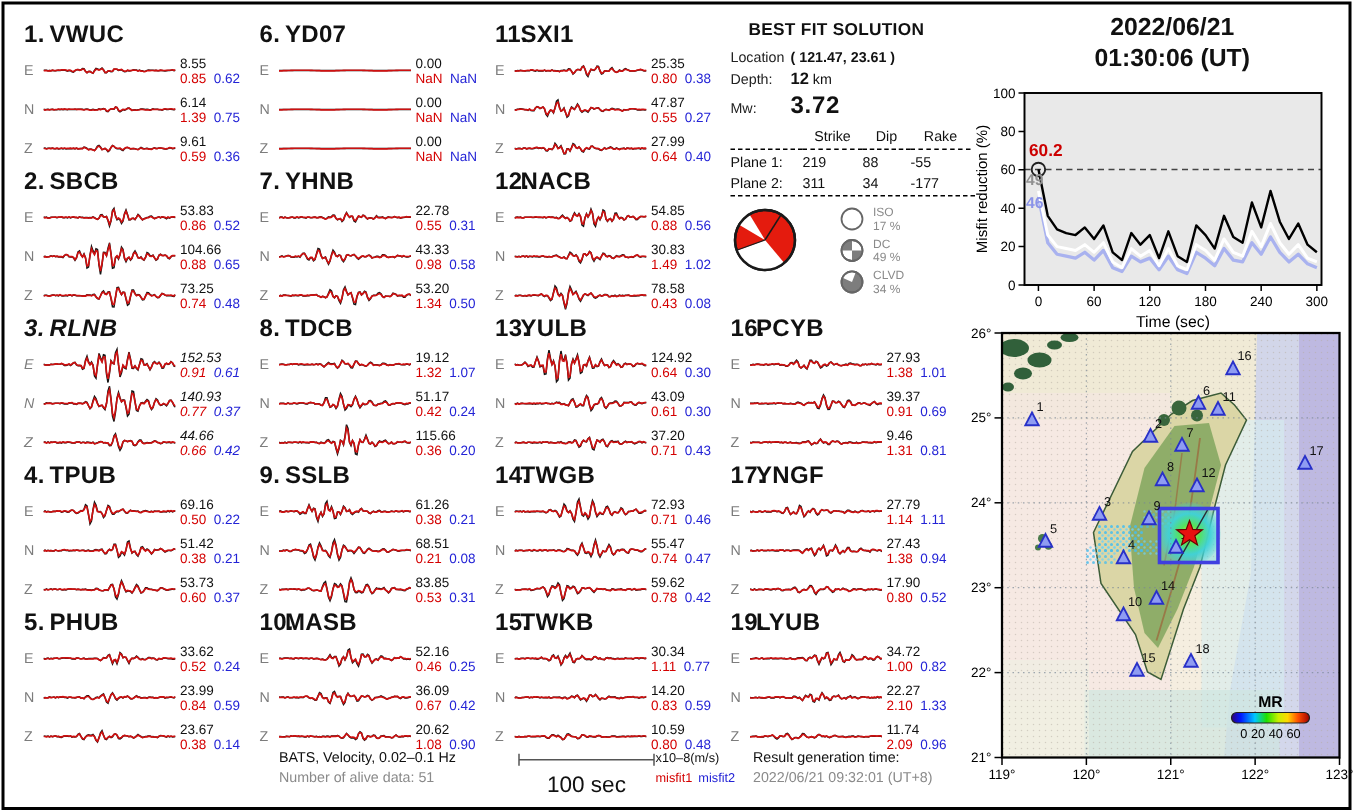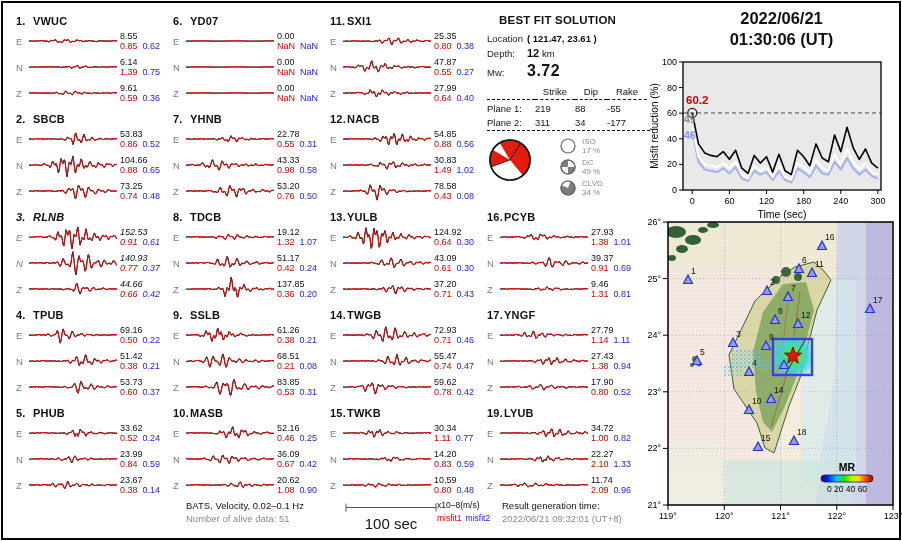--- a/index.html
+++ b/index.html
@@ -1,21 +1,21 @@
 <!DOCTYPE html>
 <html><head>
 <meta charset="utf-8">
 <style>
   html,body{margin:0;padding:0;background:#fff;}
   .page{position:relative;width:902px;height:541px;background:#fff;overflow:hidden;
         font-family:"Liberation Sans",sans-serif;color:#111;}
   .frame{position:absolute;inset:1px;border:2px solid #000;pointer-events:none;}
   
   .sta{position:absolute;width:152px;}
-  .sta-h{font-size:11px;font-weight:bold;letter-spacing:.2px;margin-bottom:1px;}
+  .sta-h{font-size:16px;font-weight:bold;letter-spacing:.2px;margin-bottom:1px;}
   .sta-h .no{display:inline-block;width:17px;}
   .ch{display:flex;align-items:center;height:26px;}
   .ch-l{width:13px;font-size:9.5px;color:#7c7c7c;}
   .vals{margin-left:3px;width:48px;font-size:9px;line-height:10px;white-space:nowrap;}
   .vals .amp{color:#111;}
   .m1{color:#d40000;margin-right:5px;}
   .m2{color:#2323d6;}
   
   .bf{position:absolute;left:487px;top:14px;width:163px;font-size:9.5px;}
   .bf h2{margin:0 0 7px 12px;font-size:11.5px;letter-spacing:.2px;}
@@ -294,21 +294,21 @@
           </div>
         </div>
         <div class="ch">
           <span class="ch-l">Z</span>
           <svg width="88" height="26">
             <path d="M0,13.3L1,12.9L2,13.3L3,12.7L4,12.7L5,12.9L6,13.0L7,13.2L8,13.4L9,12.9L10,13.1L11,12.8L12,13.1L13,13.2L14,12.8L15,12.8L16,13.3L17,13.4L18,13.4L19,13.0L20,13.2L21,12.8L22,12.7L23,12.6L24,12.5L25,12.4L26,13.3L27,13.6L28,14.2L29,13.5L30,13.8L31,14.5L32,13.9L33,11.6L34,9.2L35,10.0L36,13.5L37,14.5L38,13.2L39,13.7L40,16.5L41,18.2L42,15.0L43,9.1L44,7.3L45,10.2L46,12.6L47,11.7L48,11.1L49,14.7L50,18.8L51,19.1L52,13.8L53,10.9L54,10.6L55,12.6L56,11.6L57,10.2L58,10.7L59,14.3L60,16.3L61,15.2L62,13.4L63,12.8L64,12.9L65,12.6L66,11.5L67,11.1L68,11.8L69,13.6L70,14.3L71,13.4L72,13.5L73,13.5L74,13.7L75,13.0L76,11.4L77,11.8L78,12.3L79,13.4L80,13.0L81,13.1L82,13.1L83,14.1L84,14.1L85,12.9L86,12.3L87,12.2L88,13.2" fill="none" stroke="#151515" stroke-width="1"></path>
             <path d="M0,13.5L1,13.1L2,13.4L3,12.9L4,12.8L5,13.0L6,13.0L7,13.1L8,13.3L9,12.8L10,12.9L11,12.7L12,12.8L13,12.9L14,12.6L15,12.6L16,13.0L17,13.1L18,13.1L19,12.8L20,13.0L21,12.7L22,12.7L23,12.7L24,12.6L25,12.5L26,13.4L27,13.6L28,14.2L29,13.6L30,13.9L31,14.4L32,14.0L33,12.1L34,10.2L35,10.8L36,13.6L37,14.4L38,13.3L39,13.6L40,15.8L41,17.2L42,14.6L43,9.8L44,8.3L45,10.6L46,12.5L47,11.7L48,11.2L49,14.1L50,17.4L51,17.6L52,13.4L53,11.1L54,10.9L55,12.5L56,11.8L57,10.7L58,11.1L59,14.1L60,15.7L61,14.8L62,13.5L63,13.0L64,13.1L65,12.9L66,12.1L67,11.7L68,12.3L69,13.7L70,14.2L71,13.5L72,13.5L73,13.5L74,13.7L75,13.1L76,11.8L77,12.0L78,12.3L79,13.2L80,12.9L81,12.9L82,12.8L83,13.6L84,13.6L85,12.6L86,12.2L87,12.1L88,12.9" fill="none" stroke="#cf1010" stroke-width="1.1"></path>
           </svg>
           <div class="vals">
             <div class="amp">53.20</div>
-            <div><span class="m1">0.76</span><span class="m2">0.50</span></div>
+            <div><span class="m1">1.34</span><span class="m2">0.50</span></div>
           </div>
         </div>
       </div>
       <div class="sta" style="left: 173px; top: 211px;">
         <div class="sta-h"><span class="no">8.</span><span>TDCB</span></div>
         <div class="ch">
           <span class="ch-l">E</span>
           <svg width="88" height="26">
             <path d="M0,13.1L1,12.8L2,12.7L3,12.8L4,13.1L5,13.1L6,13.0L7,13.0L8,12.6L9,13.0L10,12.7L11,12.7L12,12.7L13,13.3L14,13.0L15,12.8L16,13.1L17,13.3L18,13.1L19,13.0L20,13.2L21,13.2L22,12.9L23,13.2L24,13.0L25,12.6L26,13.1L27,12.5L28,12.8L29,13.8L30,14.6L31,13.5L32,12.6L33,11.7L34,12.4L35,12.5L36,12.5L37,12.3L38,14.4L39,15.5L40,14.6L41,12.5L42,10.1L43,11.0L44,12.6L45,12.7L46,12.4L47,13.5L48,15.2L49,15.3L50,12.9L51,10.7L52,10.8L53,12.6L54,13.6L55,13.1L56,13.4L57,13.9L58,14.2L59,13.5L60,12.2L61,11.5L62,12.1L63,13.4L64,13.1L65,13.1L66,13.3L67,13.6L68,13.2L69,12.2L70,12.2L71,12.5L72,13.3L73,13.6L74,13.1L75,13.4L76,13.5L77,13.1L78,12.7L79,12.6L80,12.5L81,13.0L82,13.2L83,13.1L84,13.2L85,12.7L86,12.9L87,13.3L88,12.5" fill="none" stroke="#151515" stroke-width="1"></path>
             <path d="M0,13.3L1,13.0L2,12.9L3,13.0L4,13.2L5,13.2L6,13.0L7,13.0L8,12.6L9,12.9L10,12.6L11,12.6L12,12.6L13,13.0L14,12.7L15,12.6L16,12.8L17,13.0L18,12.9L19,12.8L20,13.0L21,13.0L22,12.8L23,13.1L24,13.0L25,12.7L26,13.2L27,12.7L28,13.0L29,13.8L30,14.5L31,13.7L32,12.9L33,12.2L34,12.8L35,12.9L36,12.8L37,12.6L38,14.3L39,15.1L40,14.3L41,12.6L42,10.6L43,11.3L44,12.5L45,12.6L46,12.3L47,13.2L48,14.5L49,14.6L50,12.7L51,10.9L52,11.0L53,12.5L54,13.3L55,12.9L56,13.2L57,13.7L58,14.0L59,13.4L60,12.4L61,11.9L62,12.4L63,13.5L64,13.3L65,13.3L66,13.5L67,13.7L68,13.4L69,12.6L70,12.6L71,12.8L72,13.4L73,13.6L74,13.2L75,13.4L76,13.4L77,13.0L78,12.7L79,12.5L80,12.4L81,12.8L82,13.0L83,12.8L84,12.9L85,12.5L86,12.7L87,13.0L88,12.4" fill="none" stroke="#cf1010" stroke-width="1.1"></path>
@@ -329,21 +329,21 @@
             <div><span class="m1">0.42</span><span class="m2">0.24</span></div>
           </div>
         </div>
         <div class="ch">
           <span class="ch-l">Z</span>
           <svg width="88" height="26">
             <path d="M0,12.8L1,13.4L2,13.0L3,13.3L4,12.8L5,13.4L6,12.9L7,12.9L8,13.0L9,13.2L10,12.8L11,12.9L12,13.0L13,13.3L14,12.6L15,13.3L16,12.8L17,13.0L18,13.1L19,13.1L20,13.3L21,12.7L22,12.7L23,12.6L24,13.0L25,12.8L26,13.5L27,13.7L28,12.8L29,13.1L30,13.5L31,12.7L32,11.4L33,11.1L34,12.5L35,13.4L36,12.2L37,12.5L38,17.0L39,20.7L40,17.2L41,11.5L42,12.1L43,14.5L44,8.9L45,1.1L46,3.7L47,12.8L48,15.1L49,11.7L50,13.6L51,20.7L52,21.1L53,14.9L54,11.1L55,12.9L56,13.0L57,10.7L58,8.1L59,10.6L60,13.6L61,14.0L62,12.7L63,13.8L64,15.6L65,15.1L66,13.1L67,12.0L68,12.4L69,12.6L70,11.8L71,11.4L72,12.6L73,13.8L74,13.6L75,12.7L76,13.8L77,13.9L78,13.6L79,12.6L80,12.9L81,12.9L82,13.0L83,12.5L84,12.2L85,13.1L86,13.4L87,13.4L88,12.7" fill="none" stroke="#151515" stroke-width="1"></path>
             <path d="M0,13.1L1,13.5L2,13.2L3,13.4L4,13.0L5,13.3L6,12.9L7,12.9L8,12.9L9,13.0L10,12.7L11,12.7L12,12.8L13,13.0L14,12.4L15,13.0L16,12.6L17,12.8L18,12.9L19,12.9L20,13.1L21,12.6L22,12.7L23,12.6L24,13.0L25,12.9L26,13.5L27,13.7L28,13.1L29,13.3L30,13.6L31,13.0L32,12.0L33,11.8L34,12.8L35,13.5L36,12.6L37,12.8L38,16.3L39,19.3L40,16.4L41,11.8L42,12.2L43,14.2L44,9.6L45,3.3L46,5.4L47,12.6L48,14.4L49,11.7L50,13.3L51,18.9L52,19.3L53,14.3L54,11.3L55,12.8L56,12.8L57,11.1L58,9.1L59,11.1L60,13.5L61,13.9L62,12.9L63,13.8L64,15.3L65,14.9L66,13.4L67,12.4L68,12.8L69,12.9L70,12.3L71,11.9L72,12.9L73,13.8L74,13.6L75,12.8L76,13.7L77,13.7L78,13.4L79,12.5L80,12.8L81,12.7L82,12.8L83,12.4L84,12.1L85,12.8L86,13.1L87,13.1L88,12.6" fill="none" stroke="#cf1010" stroke-width="1.1"></path>
           </svg>
           <div class="vals">
-            <div class="amp">137.85</div>
+            <div class="amp">115.66</div>
             <div><span class="m1">0.36</span><span class="m2">0.20</span></div>
           </div>
         </div>
       </div>
       <div class="sta" style="left: 173px; top: 309px;">
         <div class="sta-h"><span class="no">9.</span><span>SSLB</span></div>
         <div class="ch">
           <span class="ch-l">E</span>
           <svg width="88" height="26">
             <path d="M0,12.8L1,12.6L2,13.2L3,13.3L4,13.0L5,12.7L6,13.1L7,12.9L8,12.5L9,12.9L10,13.1L11,12.8L12,12.7L13,13.5L14,14.8L15,14.2L16,13.4L17,14.4L18,14.4L19,11.2L20,8.6L21,11.1L22,12.9L23,10.8L24,11.2L25,17.0L26,19.7L27,15.6L28,13.5L29,16.3L30,14.6L31,7.7L32,6.1L33,11.4L34,12.3L35,9.7L36,12.5L37,17.7L38,17.4L39,13.4L40,13.4L41,15.1L42,12.6L43,9.4L44,10.4L45,13.0L46,12.9L47,11.8L48,14.2L49,15.0L50,14.2L51,13.3L52,13.1L53,13.5L54,11.7L55,10.9L56,12.5L57,12.8L58,12.6L59,12.9L60,14.0L61,14.4L62,13.4L63,12.8L64,13.4L65,13.3L66,12.5L67,12.2L68,13.1L69,13.1L70,12.9L71,12.8L72,13.3L73,13.4L74,13.1L75,12.7L76,13.0L77,13.1L78,12.6L79,13.0L80,13.1L81,13.0L82,12.7L83,13.3L84,12.8L85,12.7L86,12.7L87,13.2L88,12.9" fill="none" stroke="#151515" stroke-width="1"></path>

